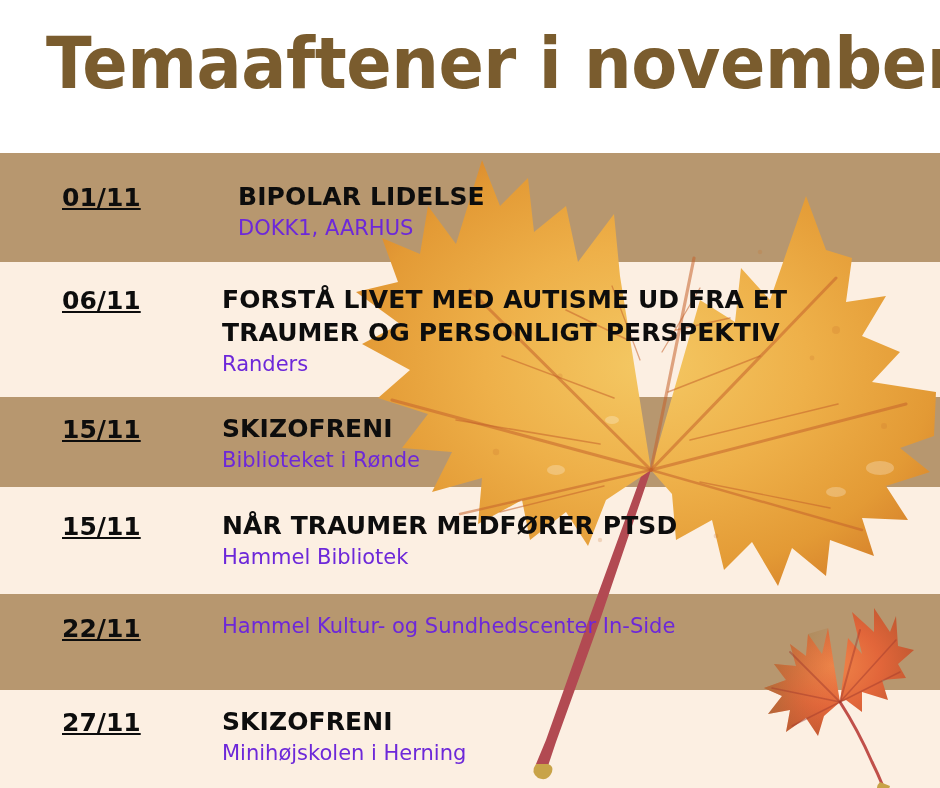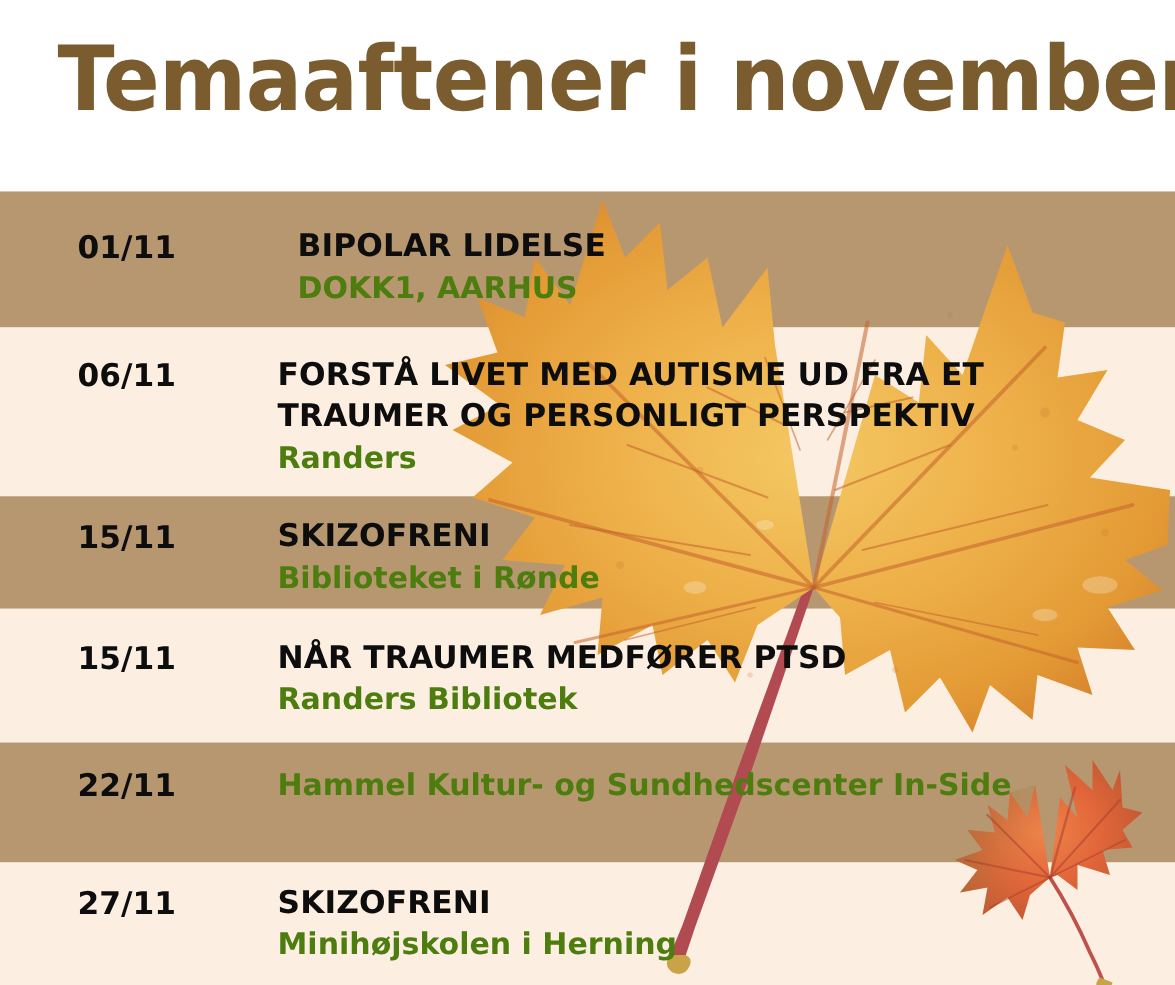--- a/index.html
+++ b/index.html
@@ -86,38 +86,39 @@
     display: block;
   }
   .row-date {
     position: absolute;
     left: 62px;
     font-size: 25px;
     font-weight: 700;
     color: #0d0d0d;
     letter-spacing: 0px;
     white-space: nowrap;
+    text-decoration: underline;
   }
   .row-body {
     position: absolute;
     left: 222px;
     right: 10px;
   }
   .row-title {
     font-size: 25px;
     font-weight: 700;
     color: #0d0d0d;
     letter-spacing: 0.1px;
     line-height: 1.32;
     white-space: pre-line;
   }
   .row-venue {
-    font-size: 24px;
-    font-weight: 700;
-    color: #4d7c0f;
+    font-size: 21px;
+    font-weight: 400;
+    color: #6d28d9;
     letter-spacing: 0px;
     line-height: 1.3;
     margin-top: 2px;
     white-space: nowrap;
   }
 </style>
 </head>
 <body>
 
 <div id="poster">
@@ -338,21 +339,21 @@
       <div class="row-body" style="top:15px;">
         <div class="row-title">SKIZOFRENI</div>
         <div class="row-venue">Biblioteket i Rønde</div>
       </div>
     </div>
 
     <div class="row" style="top:487px;height:107px;">
       <div class="row-date" style="top:25px;">15/11</div>
       <div class="row-body" style="top:22px;">
         <div class="row-title">NÅR TRAUMER MEDFØRER PTSD</div>
-        <div class="row-venue">Randers Bibliotek</div>
+        <div class="row-venue">Hammel Bibliotek</div>
       </div>
     </div>
 
     <div class="row" style="top:594px;height:116px;">
       <div class="row-date" style="top:20px;">22/11</div>
       <div class="row-body" style="top:17px;">
         <div class="row-venue">Hammel Kultur- og Sundhedscenter In-Side</div>
       </div>
     </div>
 

